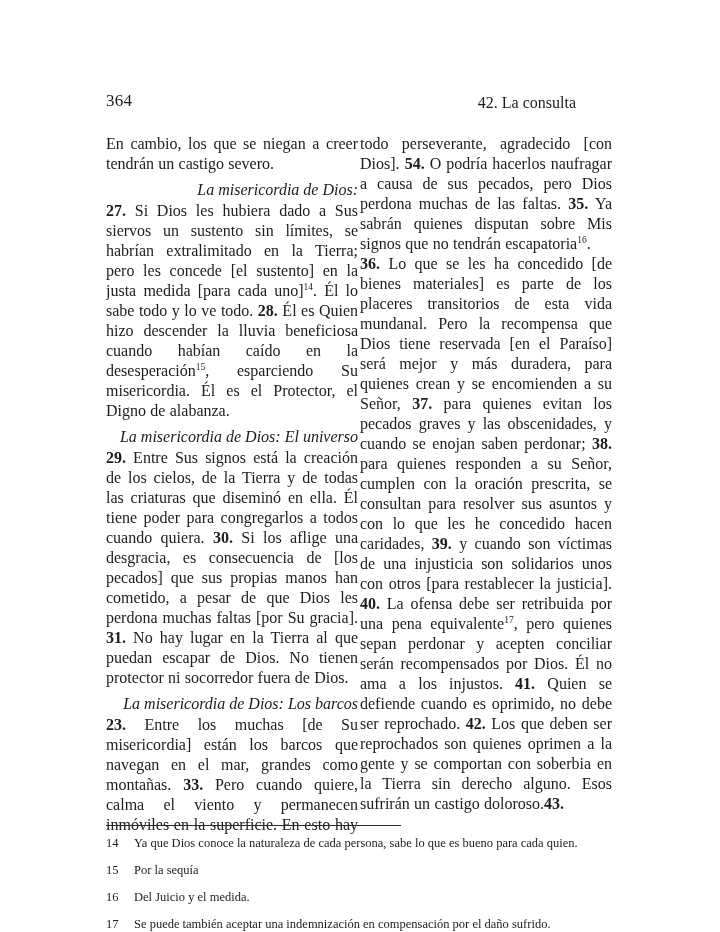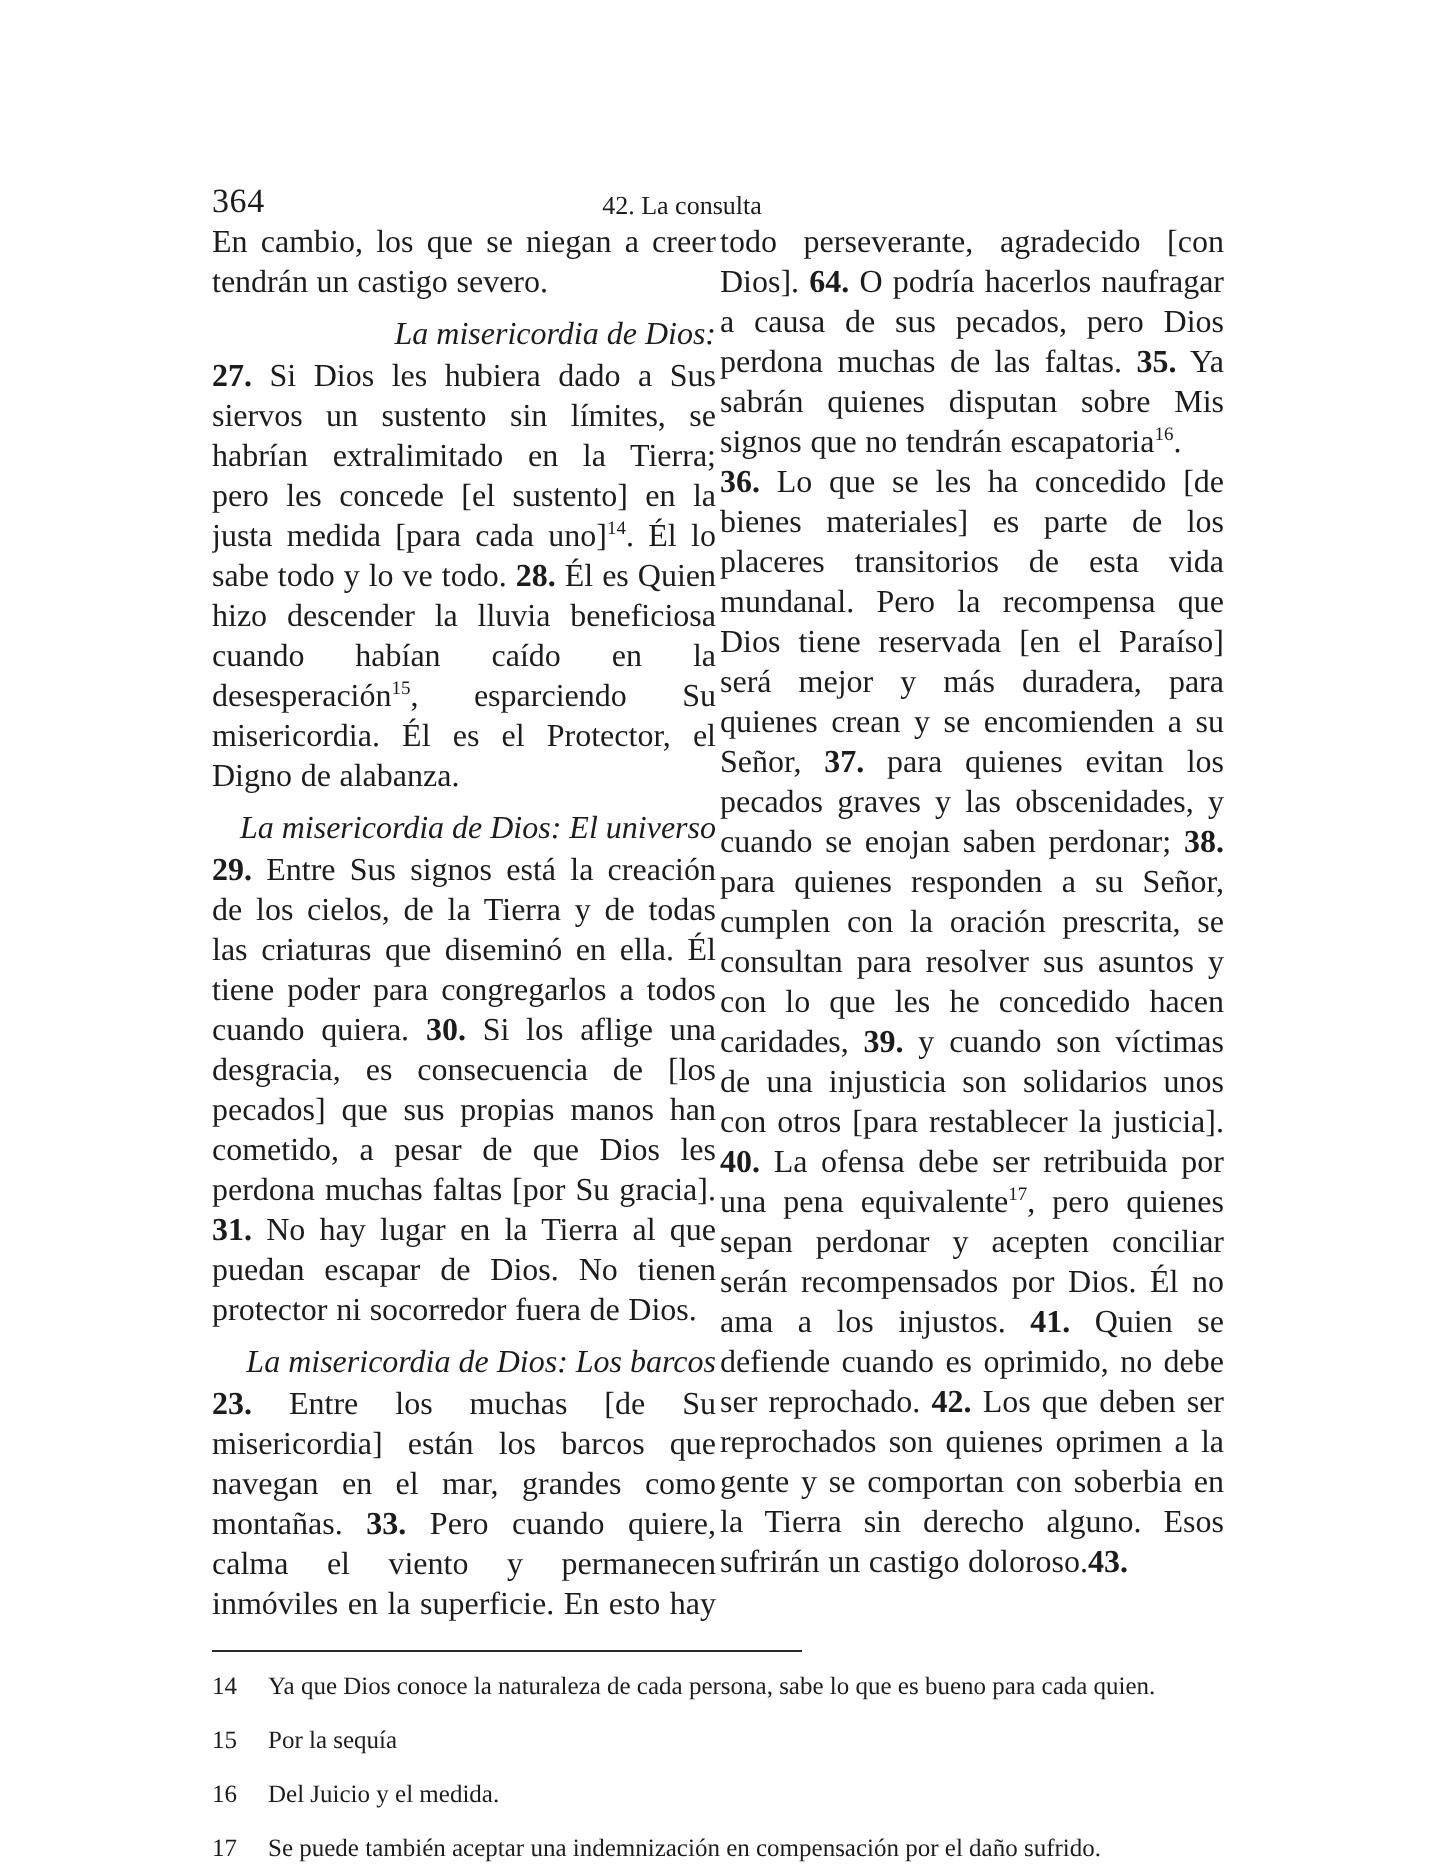--- a/index.html
+++ b/index.html
@@ -7,24 +7,24 @@
     width:720px;height:932px;background:#ffffff;
     font-family:"Liberation Serif","DejaVu Serif",serif;
     color:#1c1c1c;
     -webkit-font-smoothing:antialiased;
   }
   .page{position:relative;width:628px;height:932px;background:#ffffff;overflow:hidden;margin-top:48px;}
 
   
   .running-head{position:absolute;left:106px;top:44px;width:514px;height:22px;}
   .page-number{position:absolute;left:0;top:0;font-size:17px;line-height:17px;letter-spacing:.3px;}
-  .running-title{position:absolute;left:0;right:44px;top:4px;text-align:center;font-size:13px;line-height:13px;}
+  .running-title{position:absolute;left:0;right:44px;top:4px;text-align:right;font-size:16px;line-height:13px;}
 
   
-  .columns{position:absolute;left:106px;top:64px;width:514px;height:700px;
+  .columns{position:absolute;left:106px;top:86px;width:514px;height:700px;
            display:flex;gap:2px;overflow:hidden;}
   .col{width:252px;}
   .para{margin:0;font-size:16px;line-height:20px;text-align:justify;word-spacing:.02em;}
   .para .b{font-weight:bold;}
   .para sup{font-size:9.5px;line-height:0;vertical-align:6px;}
   .heading{font-style:italic;text-align:right;font-size:16px;line-height:20px;
            margin-top:6px;margin-bottom:1px;}
 
   
   .fn-rule{position:absolute;left:106px;top:777px;width:295px;border-top:1.4px solid #2b2b2b;}
@@ -53,21 +53,21 @@
         <div class="heading">
           <div>La misericordia de Dios: El universo</div>
         </div>
         <p class="para"><span class="b">29.</span><span> Entre Sus signos está la creación de los cielos, de la Tierra y de todas las criaturas que diseminó en ella. Él tiene poder para congregarlos a todos cuando quiera. </span><span class="b">30.</span><span> Si los aflige una desgracia, es consecuencia de [los pecados] que sus propias manos han cometido, a pesar de que Dios les perdona muchas faltas [por Su gracia]. </span><span class="b">31.</span><span> No hay lugar en la Tierra al que puedan escapar de Dios. No tienen protector ni socorredor fuera de Dios.</span></p>
         <div class="heading">
           <div>La misericordia de Dios: Los barcos</div>
         </div>
         <p class="para"><span class="b">23.</span><span> Entre los muchas [de Su misericordia] están los barcos que navegan en el mar, grandes como montañas. </span><span class="b">33.</span><span> Pero cuando quiere, calma el viento y permanecen inmóviles en la superficie. En esto hay signos para</span></p>
       </div>
     <div class="col" id="col-right">
-        <p class="para"><span>todo perseverante, agradecido [con Dios]. </span><span class="b">64.</span><span> O podría hacerlos naufragar a causa de sus pecados, pero Dios perdona muchas de las faltas. </span><span class="b">35.</span><span> Ya sabrán quienes disputan sobre Mis signos que no tendrán escapatoria</span><sup>16</sup><span>.</span></p>
+        <p class="para"><span>todo perseverante, agradecido [con Dios]. </span><span class="b">54.</span><span> O podría hacerlos naufragar a causa de sus pecados, pero Dios perdona muchas de las faltas. </span><span class="b">35.</span><span> Ya sabrán quienes disputan sobre Mis signos que no tendrán escapatoria</span><sup>16</sup><span>.</span></p>
         <p class="para"><span class="b">36.</span><span> Lo que se les ha concedido [de bienes materiales] es parte de los placeres transitorios de esta vida mundanal. Pero la recompensa que Dios tiene reservada [en el Paraíso] será mejor y más duradera, para quienes crean y se encomienden a su Señor, </span><span class="b">37.</span><span> para quienes evitan los pecados graves y las obscenidades, y cuando se enojan saben perdonar; </span><span class="b">38.</span><span> para quienes responden a su Señor, cumplen con la oración prescrita, se consultan para resolver sus asuntos y con lo que les he concedido hacen caridades, </span><span class="b">39.</span><span> y cuando son víctimas de una injusticia son solidarios unos con otros [para restablecer la justicia]. </span><span class="b">40.</span><span> La ofensa debe ser retribuida por una pena equivalente</span><sup>17</sup><span>, pero quienes sepan perdonar y acepten conciliar serán recompensados por Dios. Él no ama a los injustos. </span><span class="b">41.</span><span> Quien se defiende cuando es oprimido, no debe ser reprochado. </span><span class="b">42.</span><span> Los que deben ser reprochados son quienes oprimen a la gente y se comportan con soberbia en la Tierra sin derecho alguno. Esos sufrirán un castigo doloroso.</span><span class="b">43.</span></p>
       </div>
   </div>
 
   <div class="fn-rule"></div>
 
   <div class="footnotes" id="footnotes">
       <div class="fn-row">
         <span class="fn-num">14</span>
         <span class="fn-text">Ya que Dios conoce la naturaleza de cada persona, sabe lo que es bueno para cada quien.</span>

